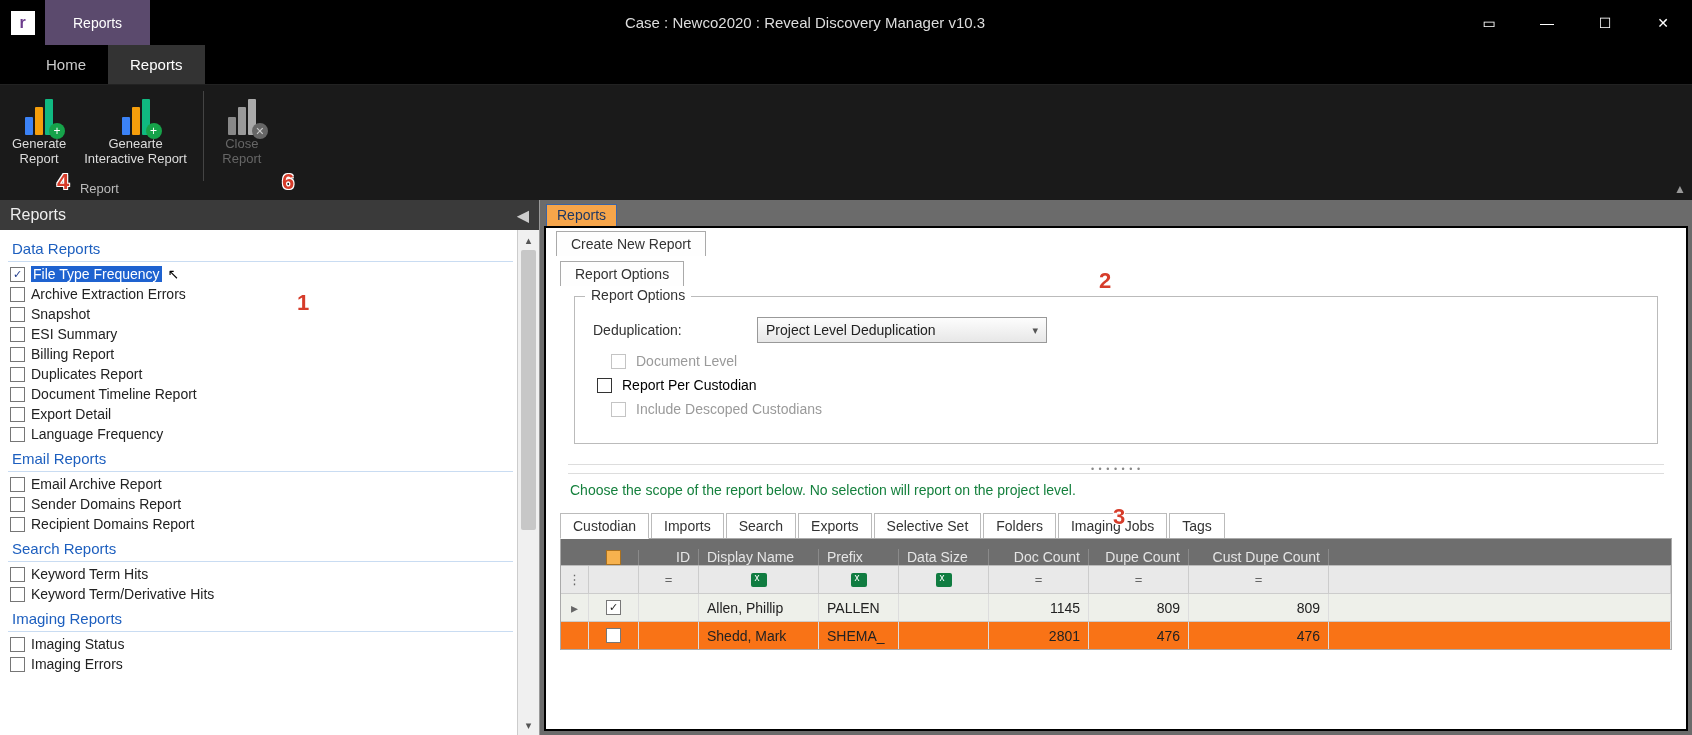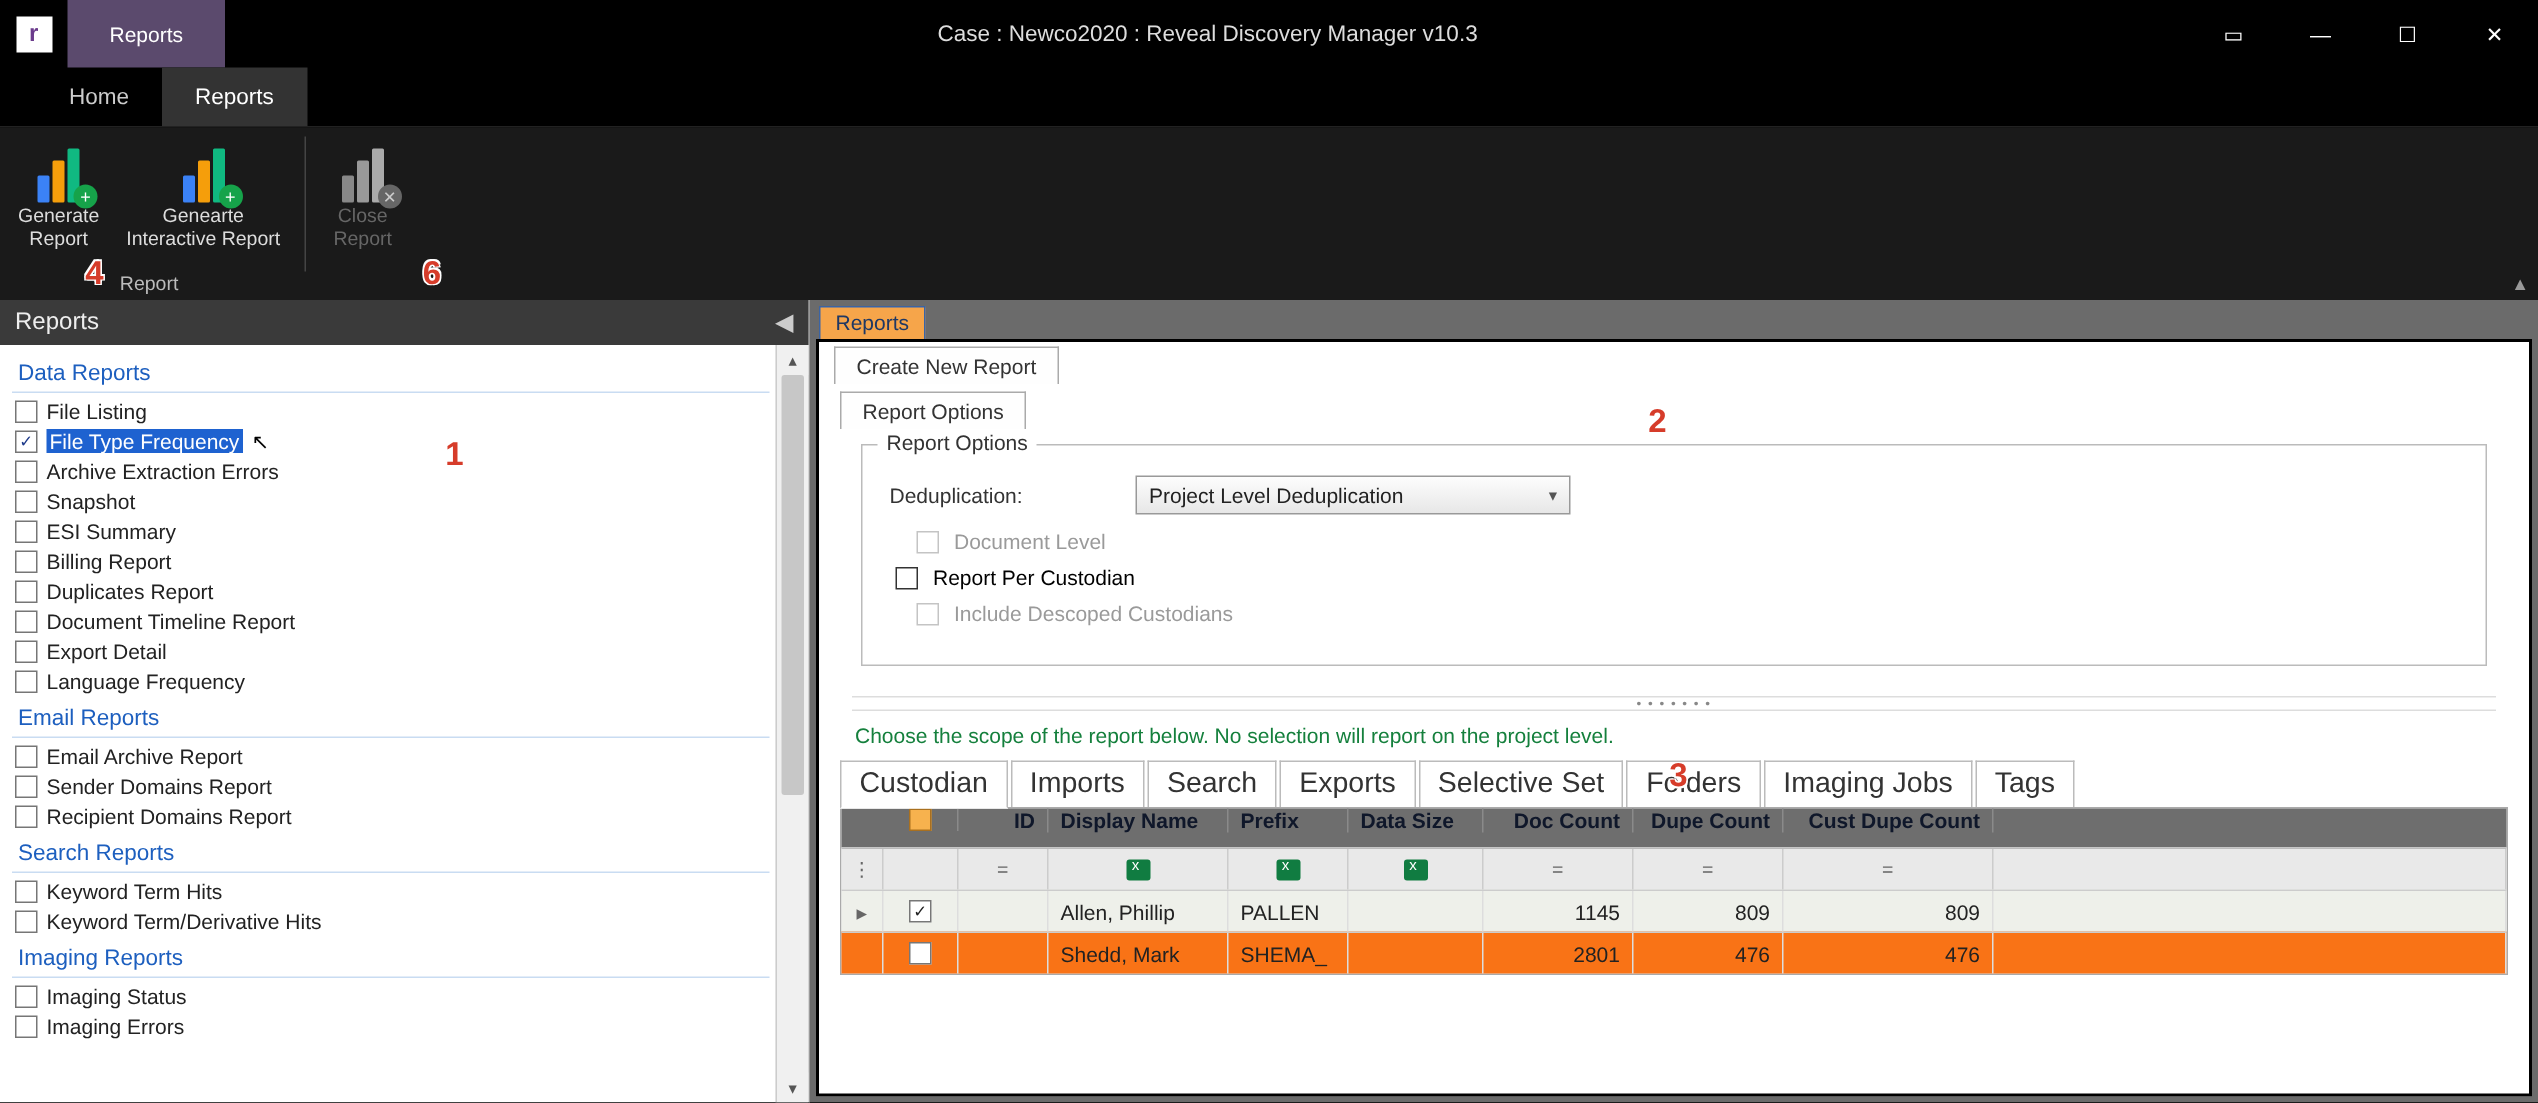--- a/index.html
+++ b/index.html
@@ -60,24 +60,24 @@
 .form-label { width:150px; color:#333; font-size:14px;}
 .select-box { width:290px; height:26px; border:1px solid #999; background:linear-gradient(#fdfdfd,#e7e7e7); display:flex; align-items:center; justify-content:space-between; padding:0 8px; font-size:14px; color:#222;}
 .select-box .arrow { color:#555; font-size:11px;}
 .check-line { display:flex; align-items:center; gap:10px; margin:8px 0 8px 18px; font-size:14px;}
 .check-line.disabled { color:#9a9a9a; }
 .check-line .cb2 { width:15px; height:15px; border:1px solid #888; background:#fff;}
 .check-line.disabled .cb2 { border-color:#c4c4c4; }
 .gripper { height:10px; display:flex; align-items:center; justify-content:center; color:#888; letter-spacing:1px; font-size:9px; border-top:1px solid #ddd; border-bottom:1px solid #ddd; margin:0 22px;}
 .scope-text { padding:8px 0 10px 24px; color:#15803d; font-size:14px;}
 .gridtabs { display:flex; align-items:flex-end; padding-left:14px; gap:0; height:30px;}
-.gridtab { border:1px solid #bbb; border-bottom:none; background:#fff; padding:4px 12px; font-size:19px; color:#333; margin-right:2px;}
+.gridtab { border:1px solid #bbb; border-bottom:none; background:#fff; padding:4px 12px; font-size:14px; color:#333; margin-right:2px;}
 .gridtab.active { background:#fff; border-bottom:1px solid #fff; position:relative; top:1px; font-weight:500;}
 .grid { margin:0 14px; border:1px solid #aaa; }
-.grid-head { display:flex; background:#6e6e6e; color:#0f172a; font-size:14px; height:26px; align-items:flex-start;font-weight:bold;}
+.grid-head { display:flex; background:#6e6e6e; color:#e5e5e5; font-size:14px; height:26px; align-items:flex-end;}
 .gh { border-right:1px solid #8a8a8a; display:flex; align-items:center; padding:0 8px; }
 .col-handle{width:28px; justify-content:center;}
 .col-chk{width:50px; justify-content:center;}
 .col-id{width:60px; justify-content:flex-end;}
 .col-name{width:120px;}
 .col-prefix{width:80px;}
 .col-size{width:90px;}
 .col-doc{width:100px; justify-content:flex-end;}
 .col-dupe{width:100px; justify-content:flex-end;}
 .col-cdupe{width:140px; justify-content:flex-end;}
@@ -175,24 +175,20 @@
     </div>
     <div class="report-list">
       <div class="scroll-track">
         <div class="scroll-arrow">▴</div>
         <div class="scroll-thumb"></div>
         <div class="scroll-arrow" style="position:absolute; bottom:0; left:0; right:0;">▾</div>
       </div>
 
       <div class="section-header">Data Reports</div>
       <div id="sec-data">
-          <div class="check-row">
-            <div class="cb"></div>
-            <span class="label">File Listing</span>
-          </div>
           <div class="check-row selected">
             <div class="cb">✓</div>
             <span class="label">File Type Frequency</span>
             <span style="color: rgb(0, 0, 0); font-size: 14px;">↖</span>
           </div>
           <div class="check-row">
             <div class="cb"></div>
             <span class="label">Archive Extraction Errors</span>
           </div>
           <div class="check-row">

